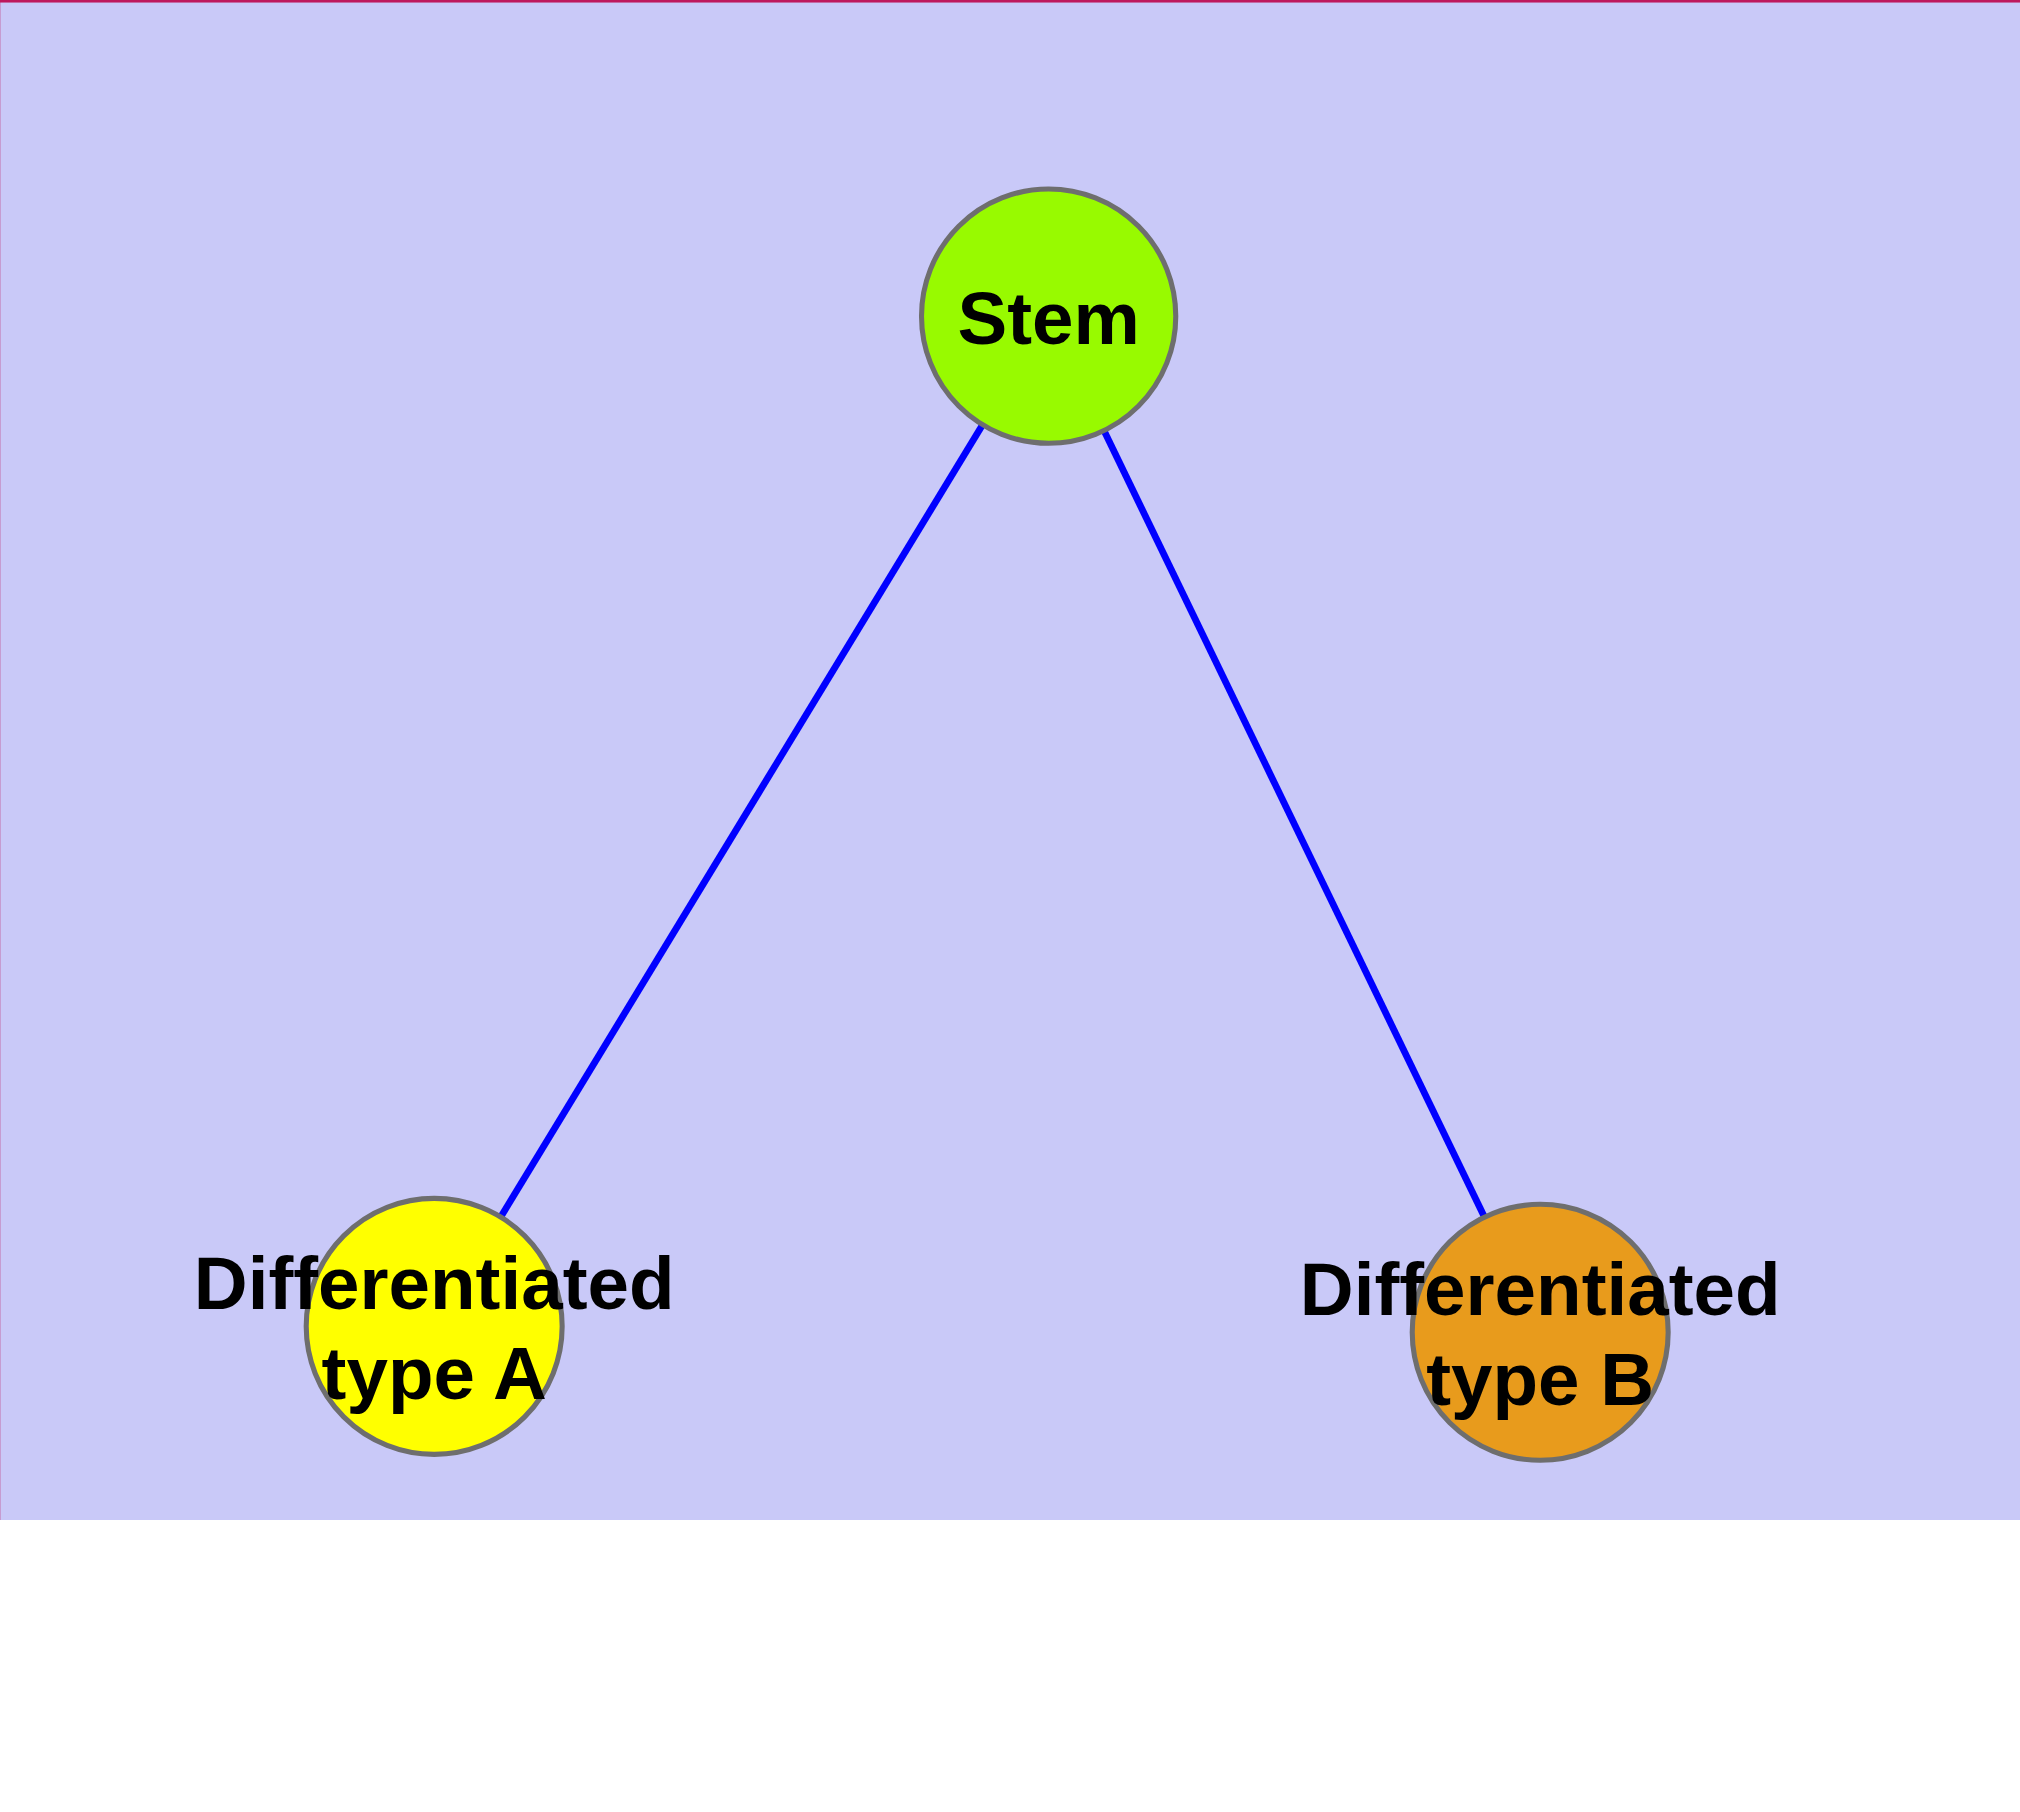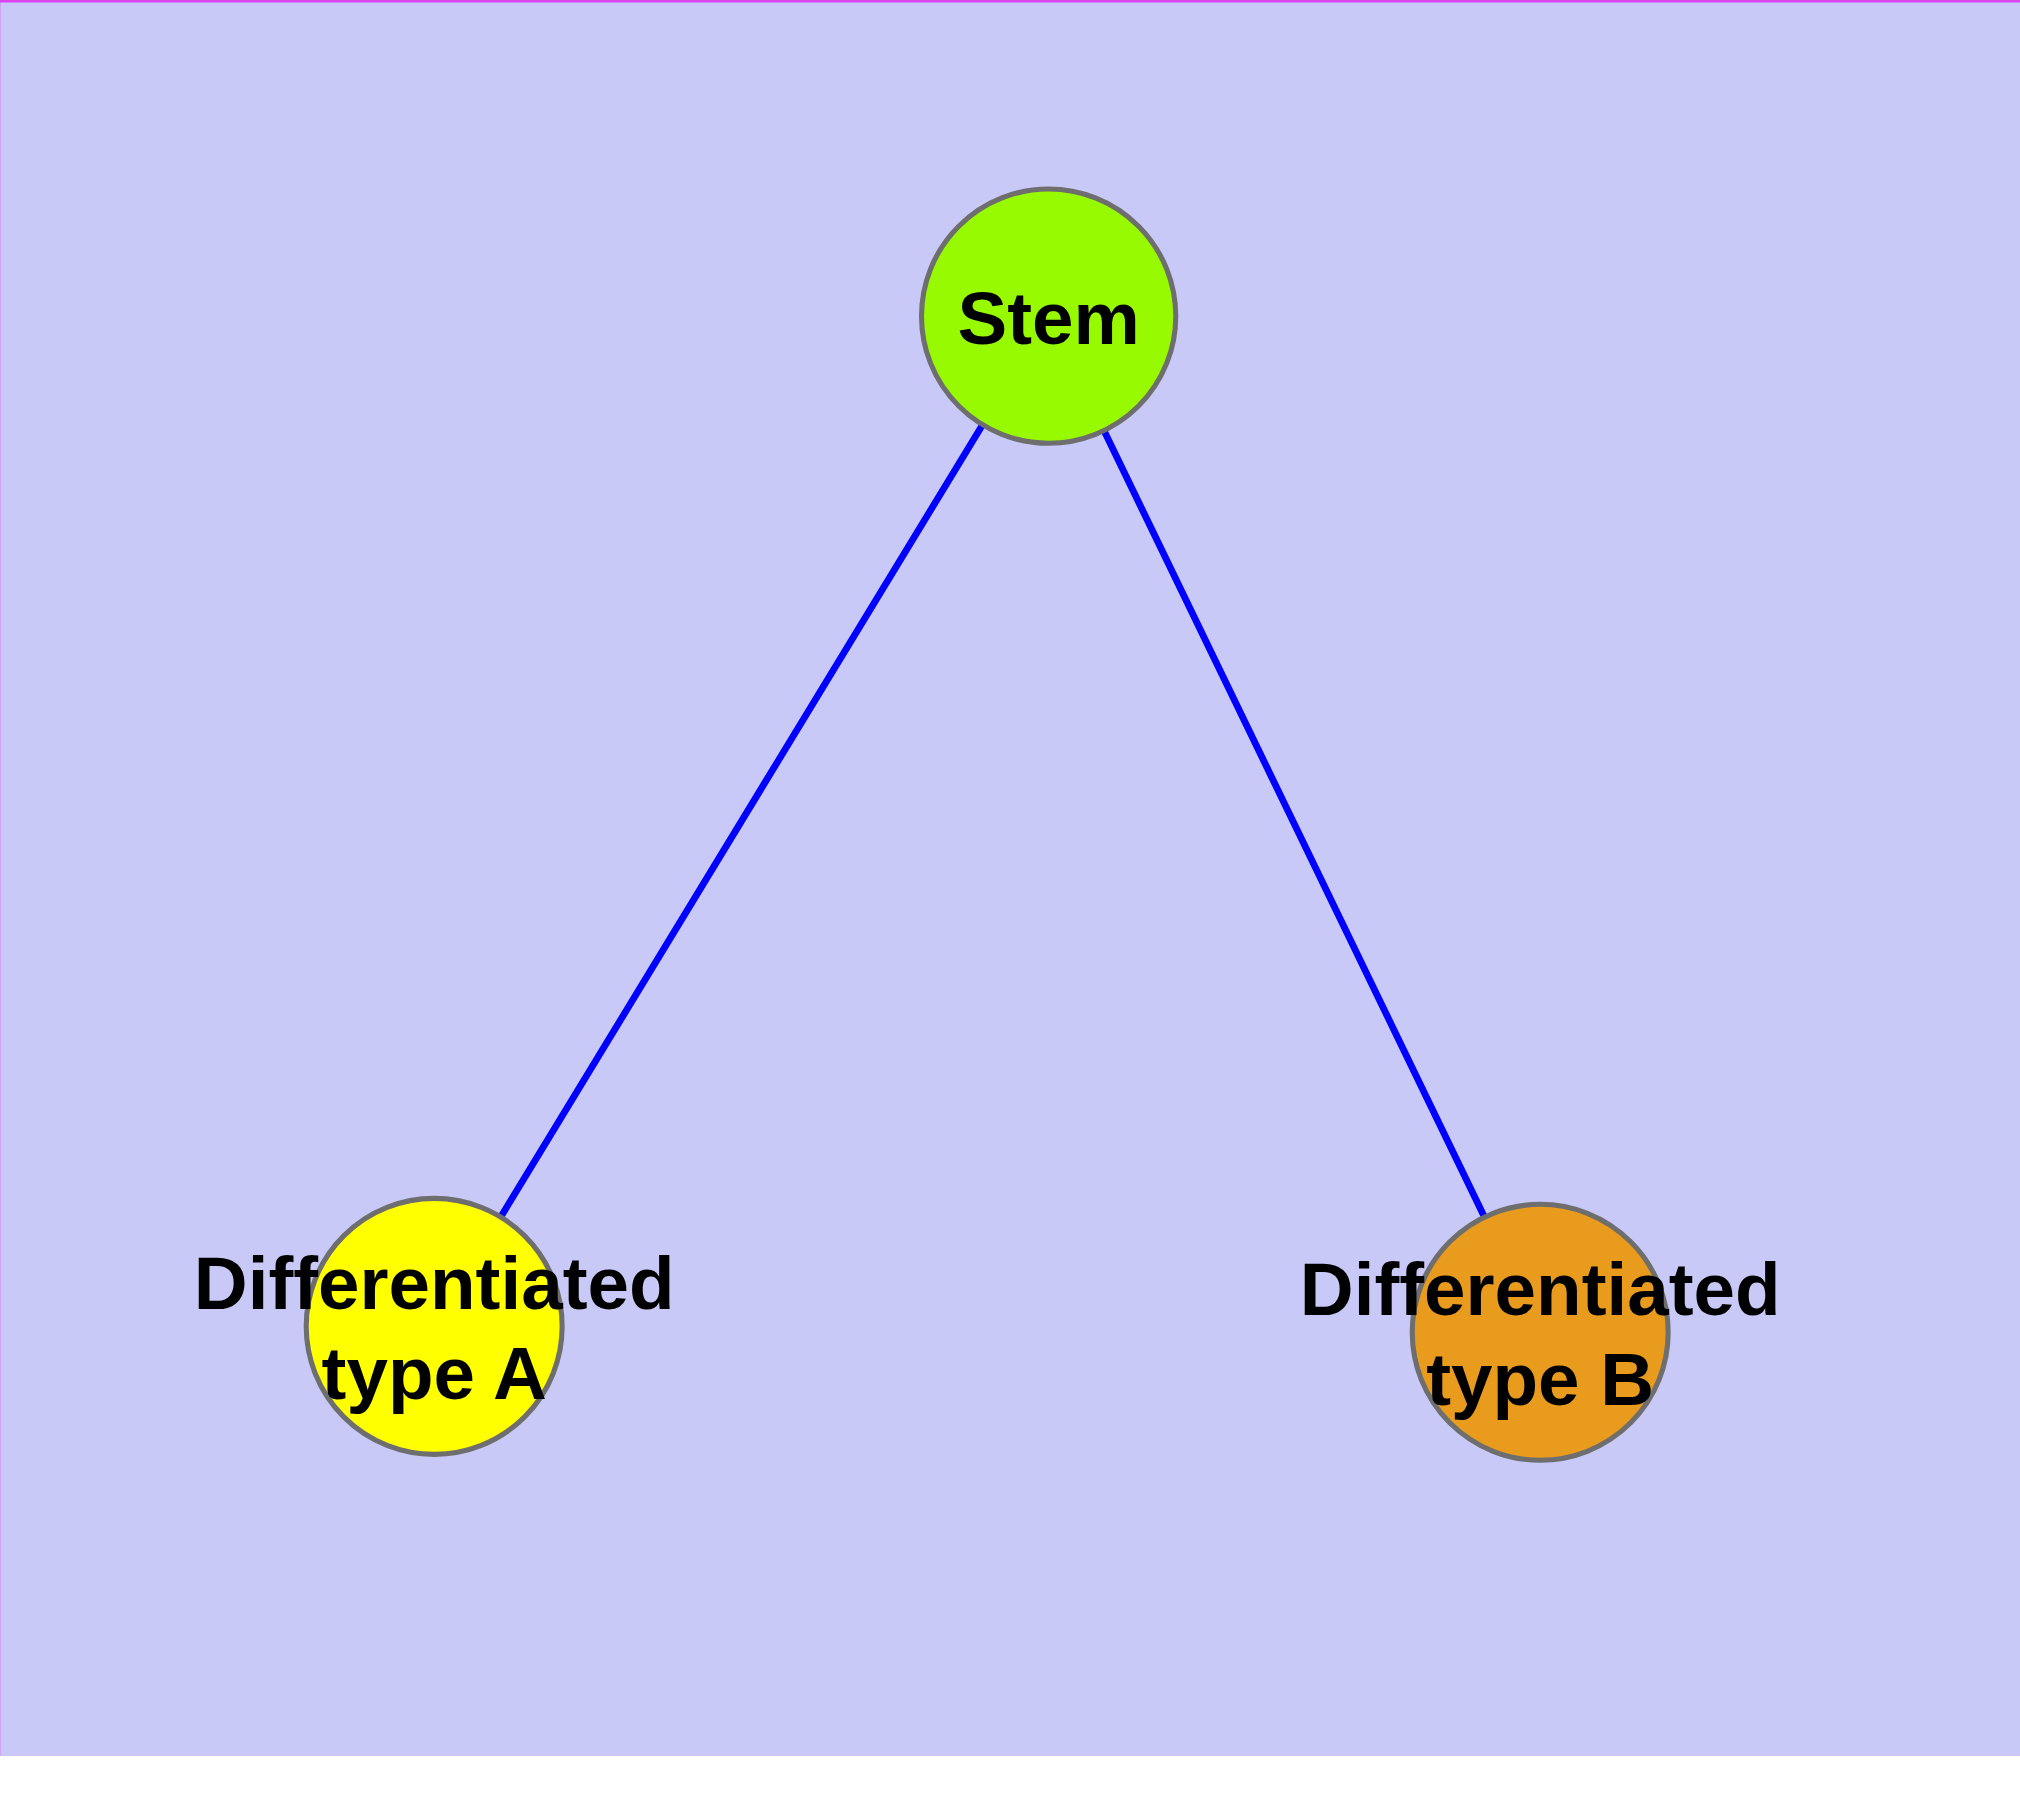--- a/index.html
+++ b/index.html
@@ -3,22 +3,22 @@
 <meta charset="utf-8">
 <style>
   html, body {
     margin: 0;
     padding: 0;
     background: #ffffff;
   }
   .canvas {
     position: relative;
     width: 2021px;
-    height: 1756px;
-    background: #d946ef;
+    height: 1520px;
+    background: #be185d;
     overflow: hidden;
   }
   .canvas svg {
     position: absolute;
     left: 0;
     top: 0;
     display: block;
   }
   .canvas svg text {
     font-family: "Liberation Sans", sans-serif;

